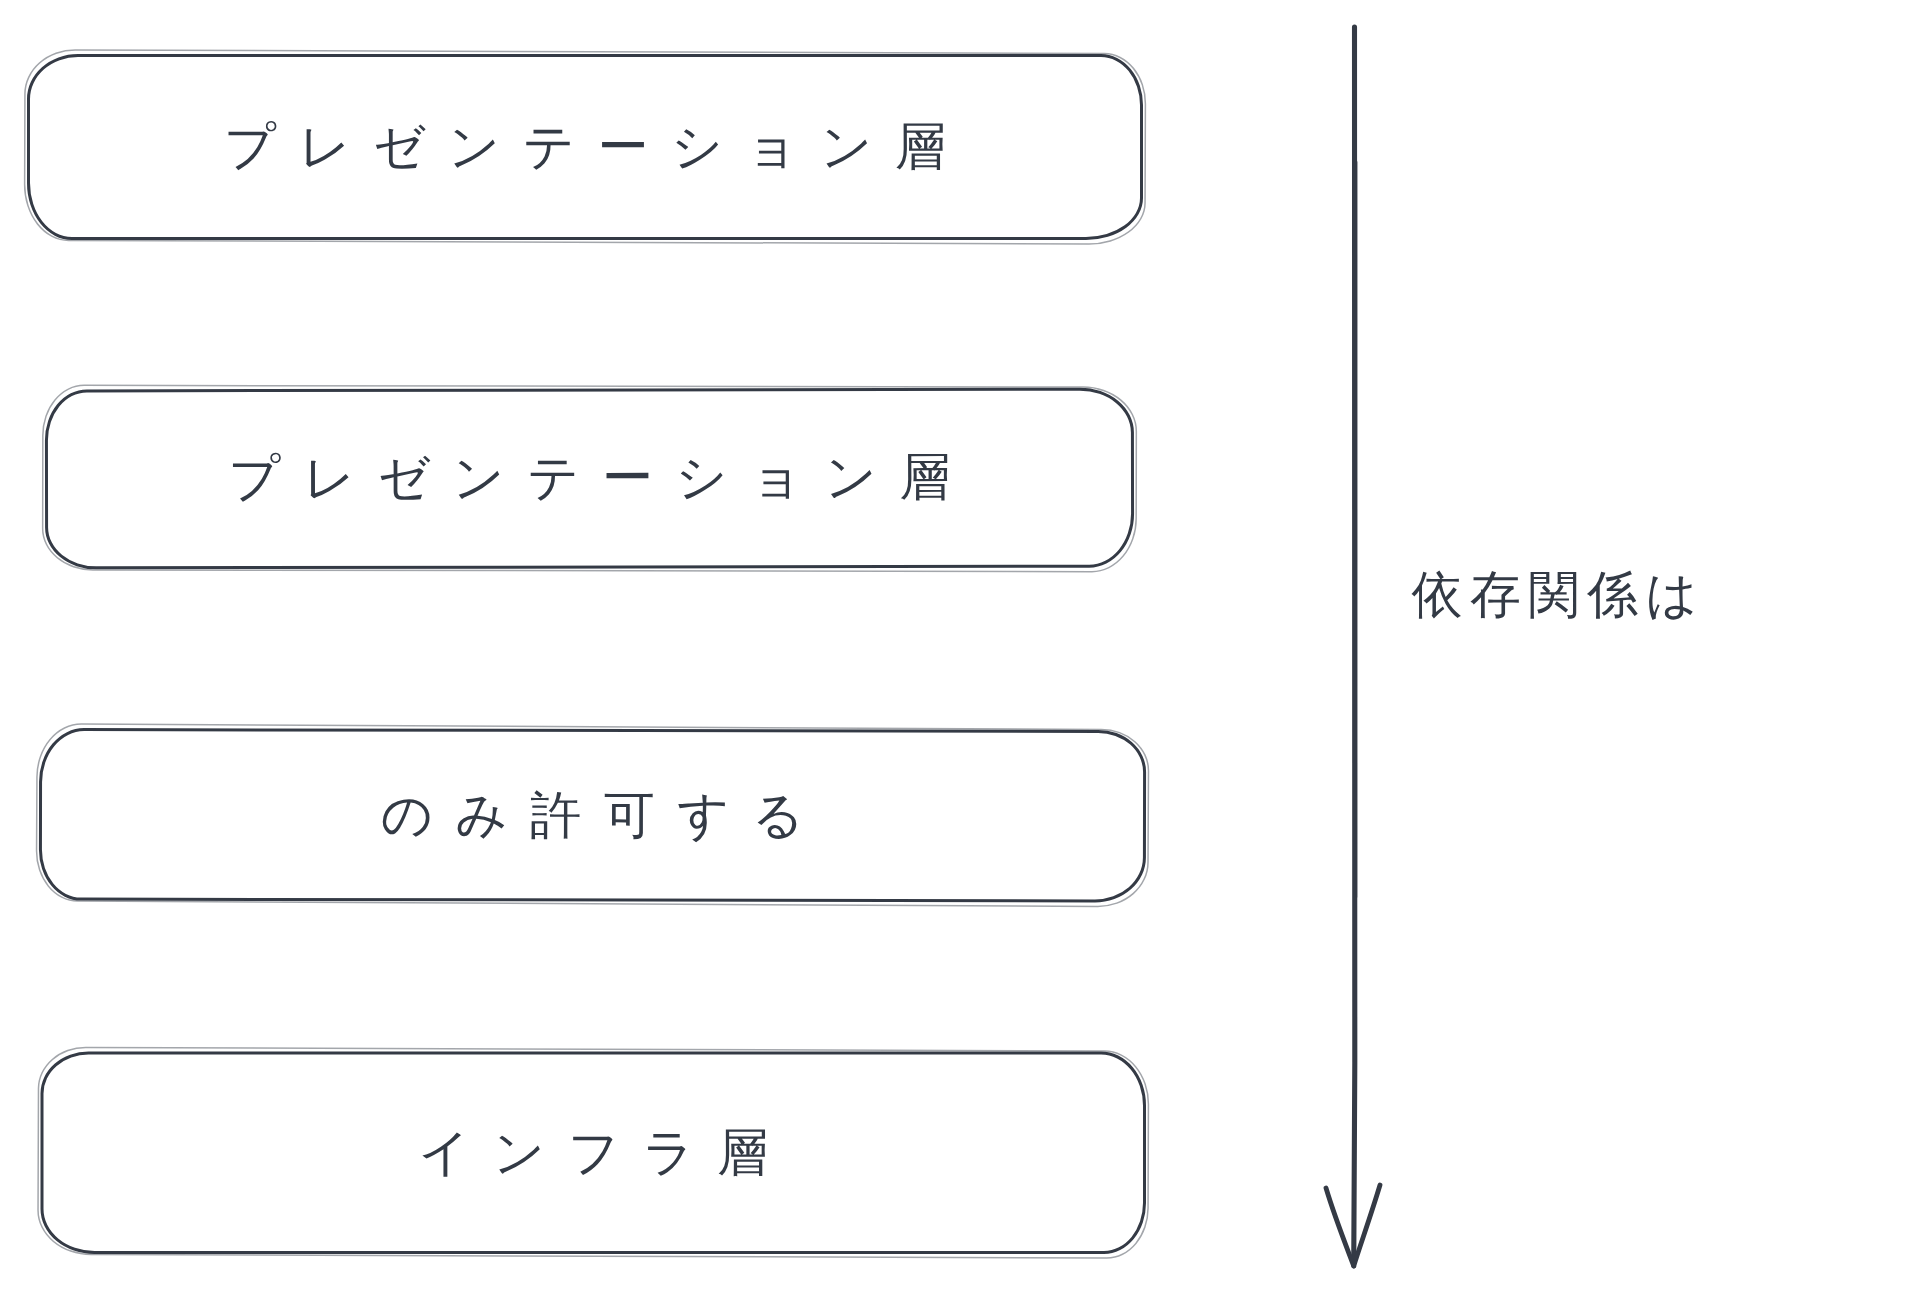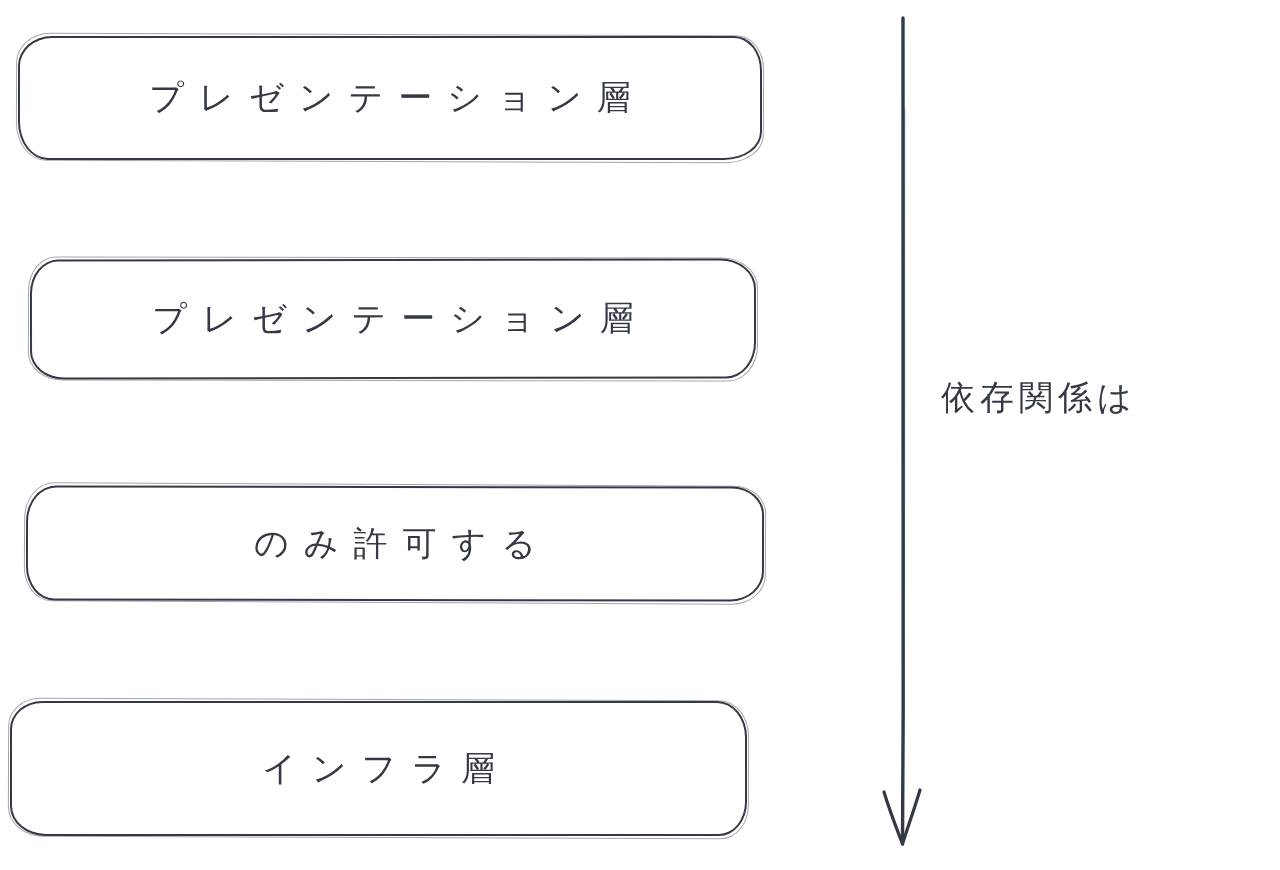--- a/index.html
+++ b/index.html
@@ -47,21 +47,21 @@
     left: 30px; top: 259px; width: 726px; height: 120px;
     border-radius: 28px 36px 30px 34px / 34px 30px 36px 28px;
     transform: rotate(-0.1deg);
   }
   .layer-box.b3 {
     left: 26px; top: 486px; width: 738px; height: 115px;
     border-radius: 30px 32px 34px 28px / 36px 28px 30px 34px;
     transform: rotate(0.1deg);
   }
   .layer-box.b4 {
-    left: 10px; top: 701px; width: 737px; height: 135px;
+    left: 27px; top: 701px; width: 737px; height: 135px;
     border-radius: 32px 30px 28px 36px / 28px 36px 34px 30px;
   }
   .layer-label {
     font-size: 34px;
     letter-spacing: 15px;
     margin-right: -15px; 
     white-space: nowrap;
     color: var(--text);
   }
   

